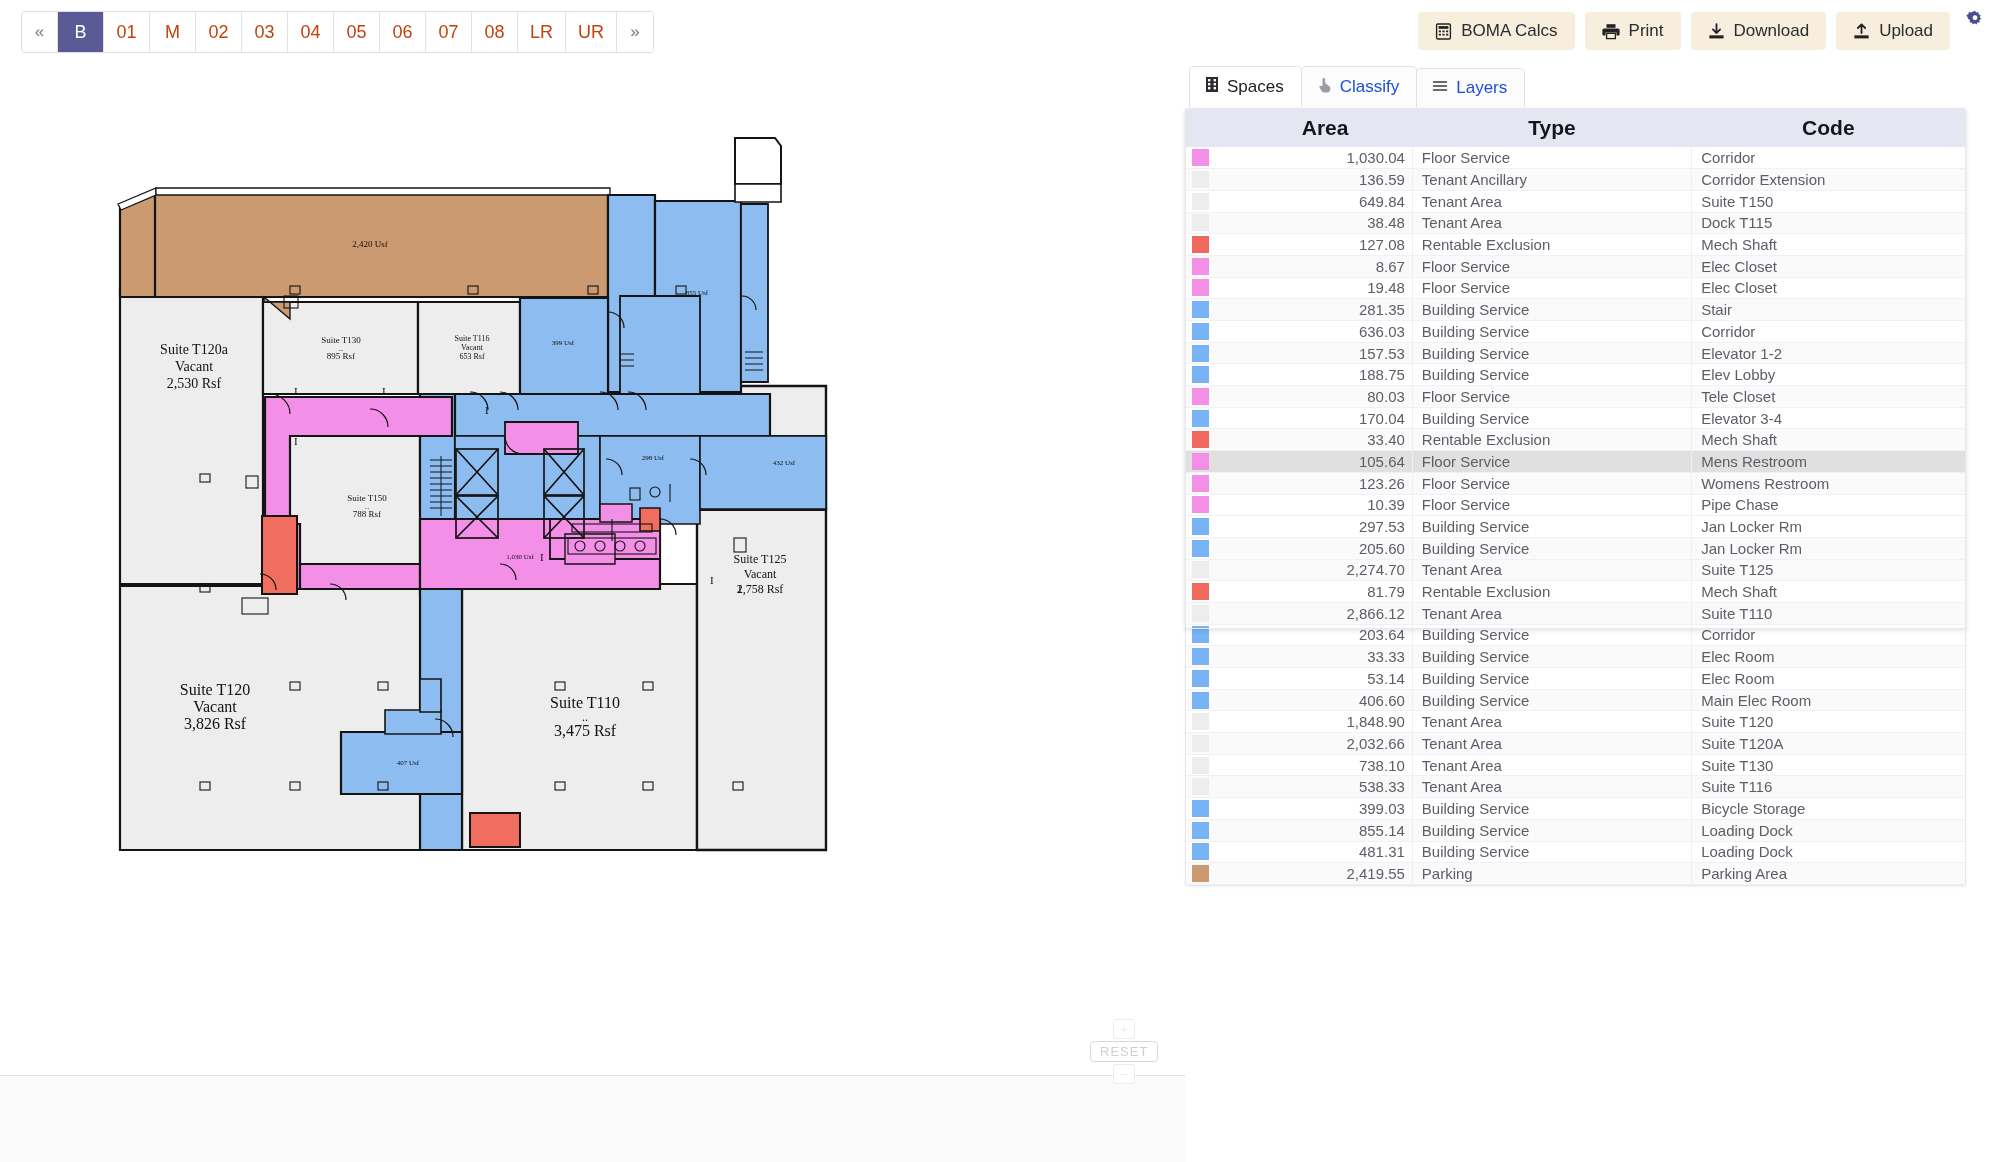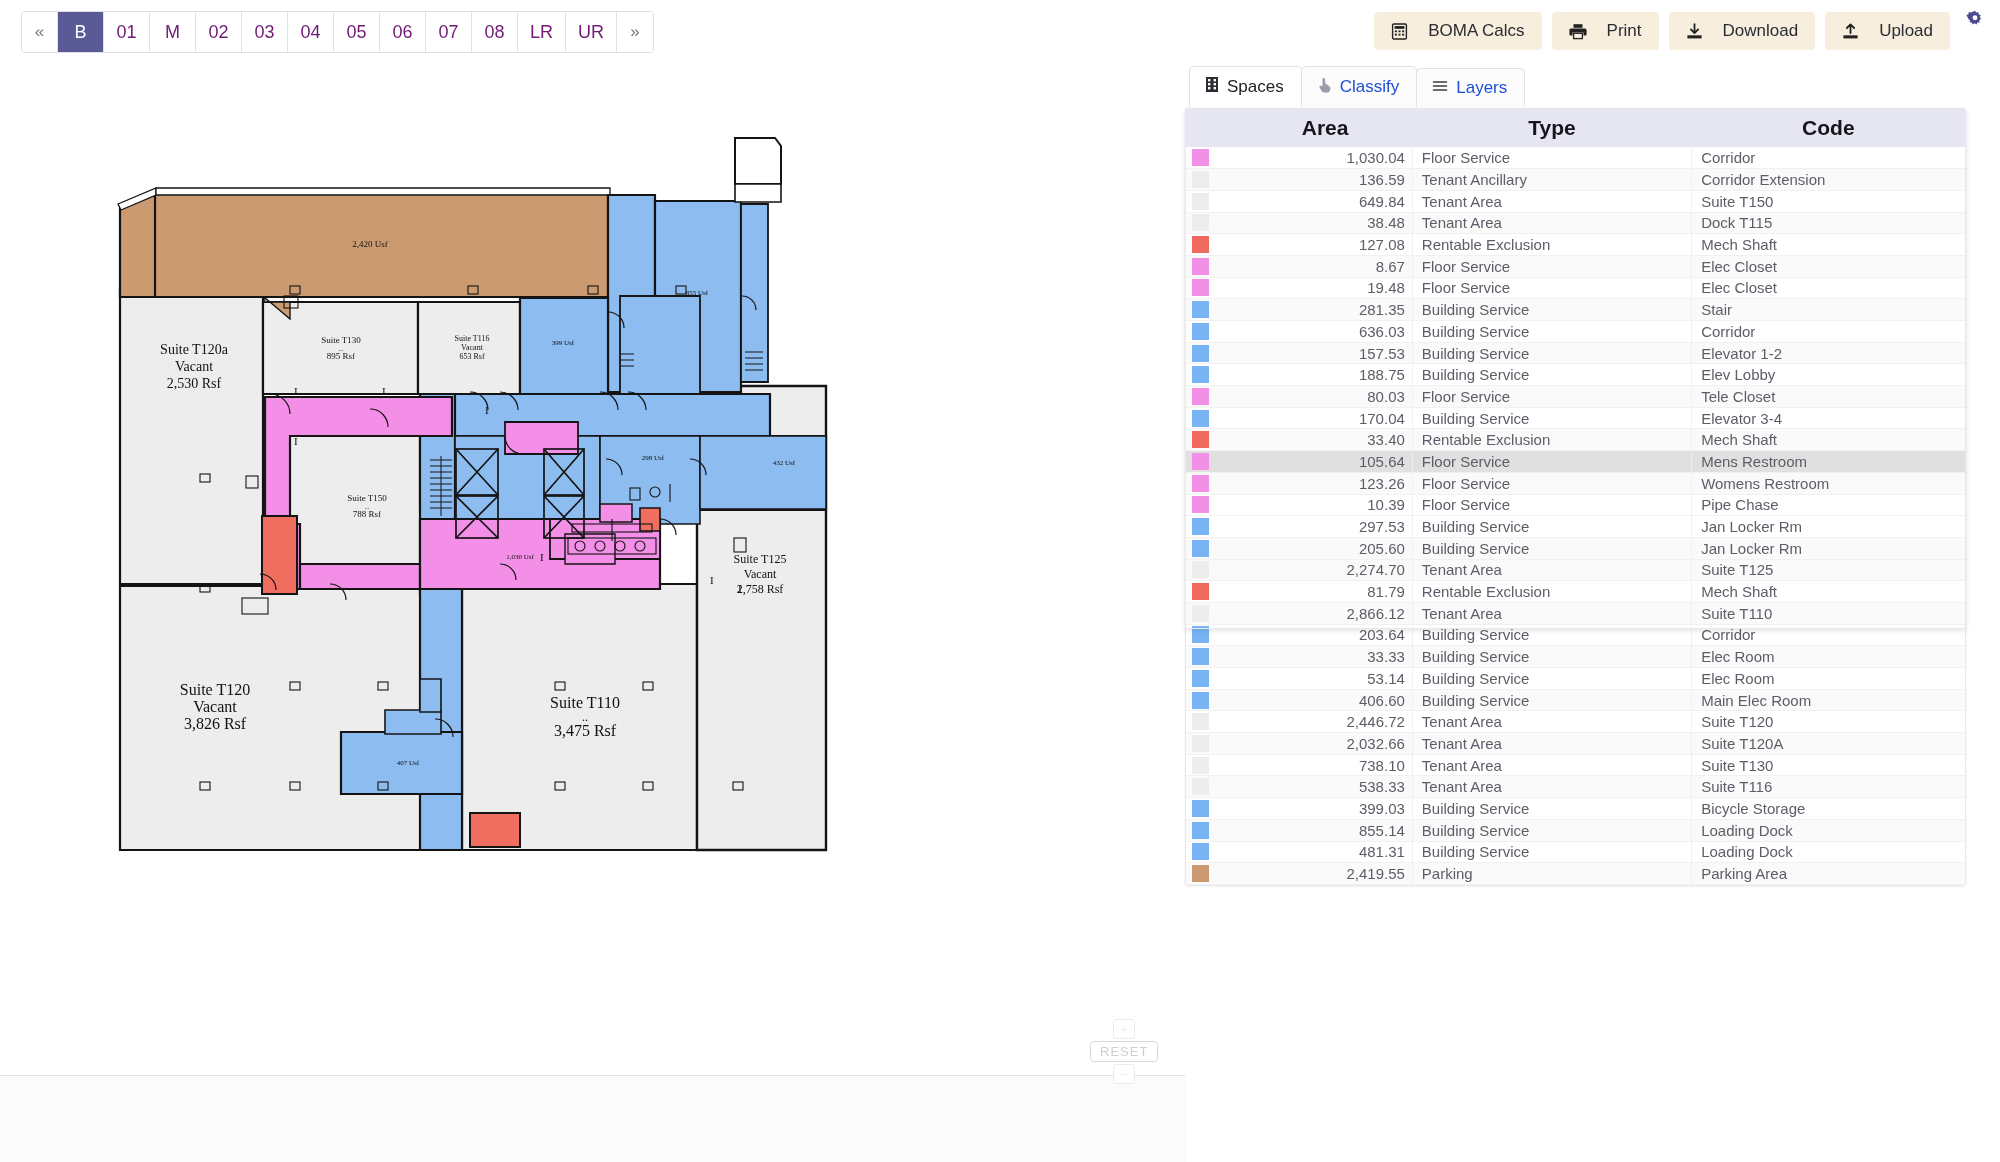--- a/index.html
+++ b/index.html
@@ -22,39 +22,39 @@
     display: flex; align-items: stretch;
     border: 1px solid #dfdfe3;
     border-radius: 4px;
     overflow: hidden;
     height: 42px;
     background: #fff;
   }
   .pg {
     min-width: 46px; padding: 0 12px;
     display: flex; align-items: center; justify-content: center;
-    font-size: 18px; color: #701a75;
+    font-size: 18px; color: #c2410c;
     border-right: 1px solid #e2e2e6;
     background: #fff;
     cursor: pointer;
     user-select: none;
   }
   .pg:last-child { border-right: none; }
   .pg.active { background: #5a5a96; color: #fff; font-weight: 400; }
   .pg.arrow { color: #777; font-size: 17px; min-width: 36px; padding: 0 10px;}
 
   #toolbar {
     position: absolute; right: 16px; top: 12px;
     display: flex; align-items: center; gap: 10px;
   }
   .tbtn {
     background: #f7eedd;
     border: none; border-radius: 4px;
     height: 38px; padding: 0 17px;
-    display: flex; align-items: center; gap: 20px;
+    display: flex; align-items: center; gap: 9px;
     font-size: 17px; color: #2b2b33;
     cursor: pointer;
     font-family: "Liberation Sans", sans-serif;
   }
   .tbtn svg { display:block; }
   #gear-btn {
     margin-left: 6px; background: none; border: none;
     cursor: pointer; padding: 0; display:flex; align-items:center;
     align-self: flex-start; margin-top: -2px;
   }
@@ -696,21 +696,21 @@
               <span class="swatch" style="background: rgb(120, 180, 245);"></span>
             </td>
             <td class="c-area">406.60</td>
             <td class="c-type">Building Service</td>
             <td class="c-code">Main Elec Room</td>
           </tr>
           <tr>
             <td class="c-sw">
               <span class="swatch" style="background: rgb(237, 237, 237);"></span>
             </td>
-            <td class="c-area">2,446.72</td>
+            <td class="c-area">1,848.90</td>
             <td class="c-type">Tenant Area</td>
             <td class="c-code">Suite T120</td>
           </tr>
           <tr class="alt">
             <td class="c-sw">
               <span class="swatch" style="background: rgb(237, 237, 237);"></span>
             </td>
             <td class="c-area">2,032.66</td>
             <td class="c-type">Tenant Area</td>
             <td class="c-code">Suite T120A</td>

